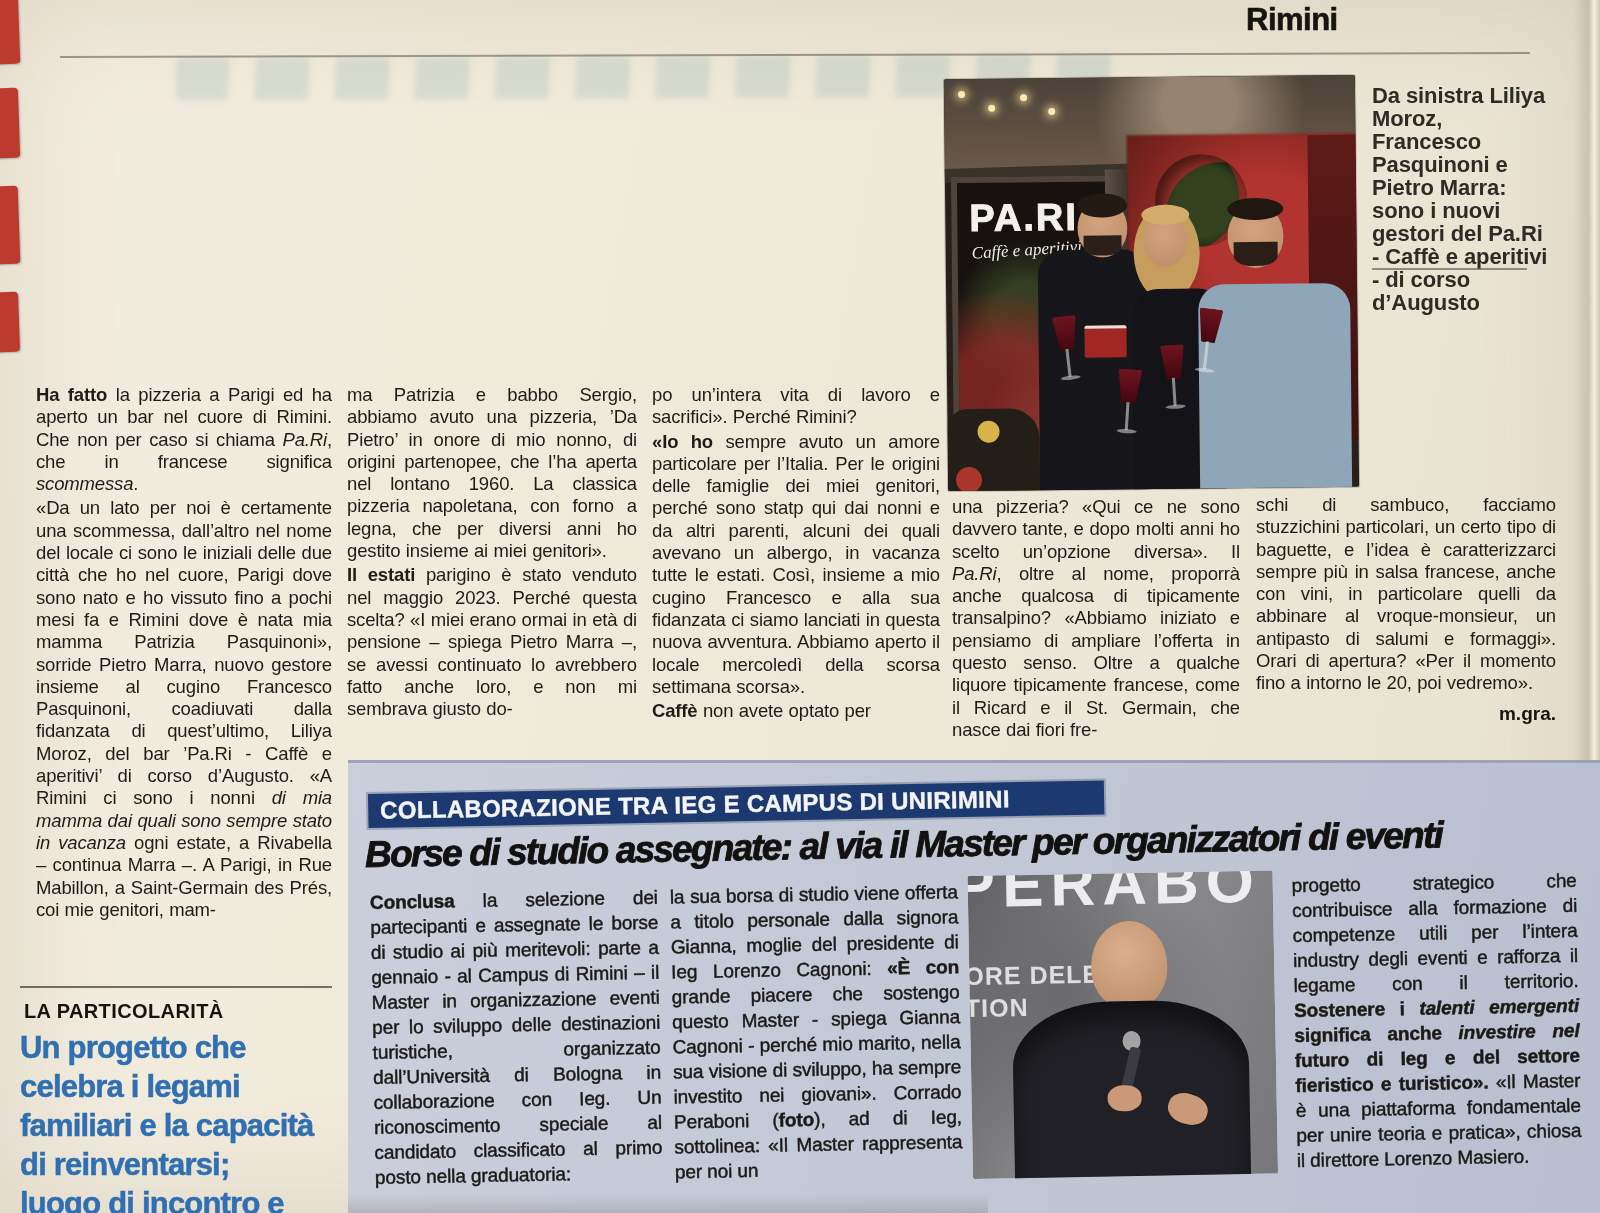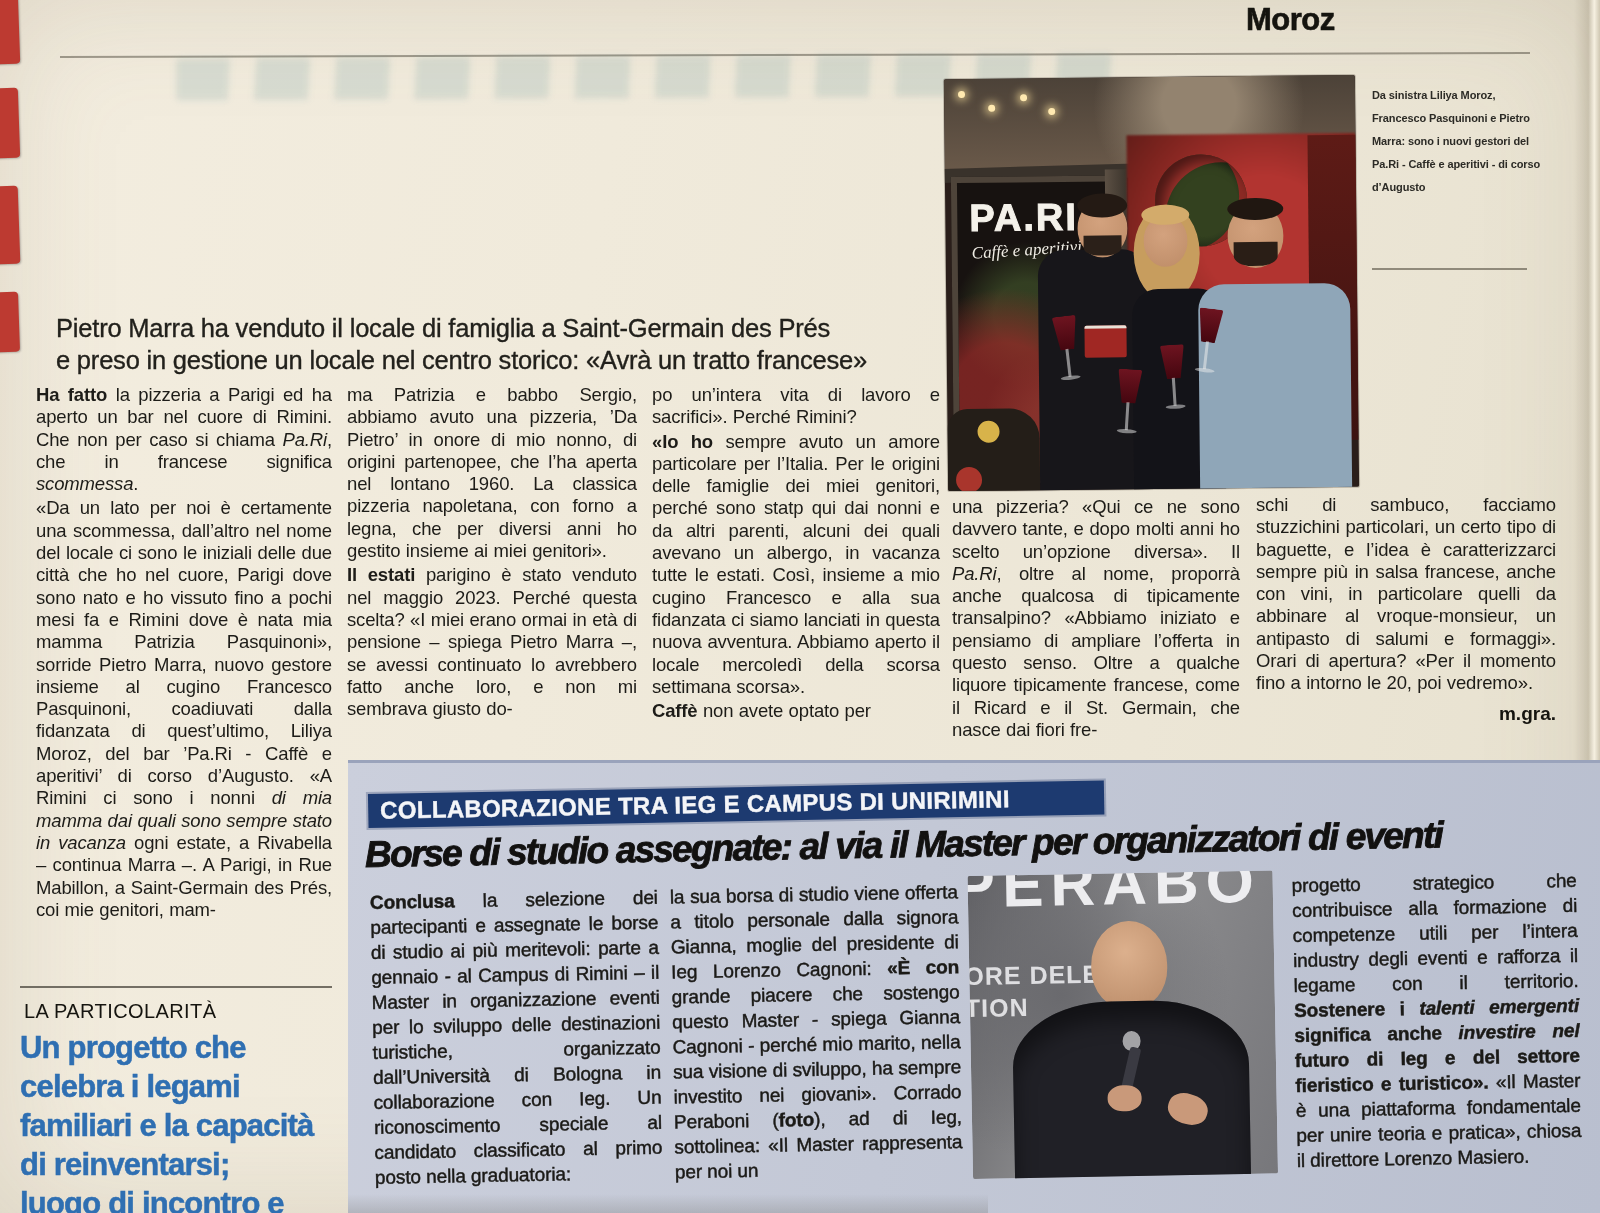--- a/index.html
+++ b/index.html
@@ -28,21 +28,21 @@
   .h-l1{top:158px;} .h-l2{top:246px;}
   .subhead{position:absolute;left:56px;top:312px;font-size:25.5px;color:#22211c;line-height:32px;
     letter-spacing:-.2px;white-space:pre-line;-webkit-text-stroke:.35px #22211c;}
   
   .col{position:absolute;color:#1d1c18;}
   .col p{margin:0 0 2px 0;font-size:18.5px;line-height:22.3px;text-align:justify;letter-spacing:-.15px;word-spacing:.4px;}
   .b{font-weight:bold;} .i{font-style:italic;}
   .byline{font-size:19px;font-weight:bold;text-align:right;margin-top:8px;color:#15140f;}
   
   .siderule{position:absolute;left:20px;top:986px;width:312px;height:2px;background:#4a463c;opacity:.75;}
-  .sidelabel{position:absolute;left:24px;top:1000px;font-size:20px;font-weight:normal;color:#15140f;letter-spacing:.4px;}
+  .sidelabel{position:absolute;left:24px;top:1000px;font-size:20px;font-weight:bold;color:#15140f;letter-spacing:.4px;}
   .sidetext{position:absolute;left:20px;top:1028px;width:340px;font-size:31px;font-weight:bold;color:#2f6fb2;
     line-height:39px;letter-spacing:-.8px;white-space:pre-line;-webkit-text-stroke:.5px #2f6fb2;}
   
   .photo-top{position:absolute;left:946px;top:77px;width:411px;height:412px;background:#2a1e1a;overflow:hidden;
     transform:rotate(-.6deg);border-radius:2px;box-shadow:0 0 0 1px rgba(60,50,40,.25);}
   .pt-ceiling{position:absolute;left:0;top:0;width:100%;height:95px;
     background:radial-gradient(circle at 62% 30%,#93836f 0 14%,rgba(0,0,0,0) 40%),linear-gradient(#4c4238,#6b5a4a);}
   .pt-beam{position:absolute;left:-4px;top:86px;width:105%;height:14px;background:#39322b;transform:rotate(-1deg);}
   .pt-light{position:absolute;width:7px;height:7px;border-radius:50%;background:#ffe9b0;box-shadow:0 0 8px 3px rgba(255,230,160,.7);}
   .pt-window{position:absolute;left:6px;top:98px;width:152px;height:295px;border:6px solid #4e443a;
@@ -63,21 +63,21 @@
   .pt-curtain{position:absolute;right:0;top:60px;width:48px;height:305px;background:linear-gradient(#5e1b16,#3c1210);}
   .figure{position:absolute;}
   .head{position:absolute;border-radius:50%;background:radial-gradient(circle at 45% 38%,#d3a27e,#b9876287);background-color:#c1906c;}
   .hair{position:absolute;border-radius:50%;}
   .body-shape{position:absolute;border-radius:26px 26px 0 0;}
   .glass{position:absolute;width:26px;height:72px;}
   .glass .bowl{position:absolute;left:1px;top:0;width:24px;height:34px;background:linear-gradient(#6e1420,#44060f);
     clip-path:polygon(0 0,100% 0,78% 100%,22% 100%);border-radius:3px;}
   .glass .stem{position:absolute;left:11px;top:33px;width:3px;height:28px;background:rgba(235,235,235,.55);}
   .glass .foot{position:absolute;left:3px;top:60px;width:20px;height:4px;background:rgba(235,235,235,.5);border-radius:50%;}
-  .photo-caption{position:absolute;left:1372px;top:84px;width:180px;font-size:11px;font-weight:bold;
+  .photo-caption{position:absolute;left:1372px;top:84px;width:180px;font-size:22px;font-weight:bold;
     color:#2c2b26;line-height:23px;letter-spacing:-.1px;}
   .caprule{position:absolute;left:1372px;top:268px;width:155px;height:2px;background:#6a6456;opacity:.7;}
   
   .panel{position:absolute;left:348px;top:760px;width:1252px;height:453px;
     background:linear-gradient(100deg,#cbcfdc,#c3c8d6 45%,#b9bfcf);border-top:3px solid #9aa3bb;overflow:hidden;}
   .panel-tilt{position:absolute;inset:0;transform:rotate(-1.05deg);transform-origin:620px 30px;}
   .banner{position:absolute;left:20px;top:20px;width:724px;height:34px;background:#1d3a70;
     color:#f4f5f8;font-size:24px;font-weight:bold;line-height:34px;padding-left:12px;letter-spacing:.3px;
     -webkit-text-stroke:.4px #f4f5f8;box-shadow:0 0 0 2px rgba(25,45,90,.25);}
   .b-headline{position:absolute;left:16px;top:60px;width:1220px;font-size:37px;font-weight:bold;font-style:italic;
@@ -106,26 +106,24 @@
 <body>
 
 <div class="page">
 
   <div class="redstrip" style="top:-8px;height:72px;"></div>
   <div class="redstrip" style="top:88px;height:70px;"></div>
   <div class="redstrip" style="top:186px;height:78px;"></div>
   <div class="redstrip" style="top:292px;height:60px;"></div>
   <div class="edge-right"></div>
 
-  <div class="section-label">Moroz</div>
+  <div class="section-label">Rimini</div>
   <div class="toprule"></div>
   <div class="ghost"></div>
 
-  <div class="subhead">Pietro Marra ha venduto il locale di famiglia a Saint-Germain des Prés
-e preso in gestione un locale nel centro storico: «Avrà un tratto francese»</div>
 
   <div class="photo-top">
     <div class="pt-ceiling"></div>
     <div class="pt-beam"></div>
     <div class="pt-light" style="left:14px;top:12px;"></div>
     <div class="pt-light" style="left:44px;top:26px;"></div>
     <div class="pt-light" style="left:76px;top:16px;"></div>
     <div class="pt-light" style="left:104px;top:30px;"></div>
     <div class="pt-window"></div>
     <div class="pt-sign">PA.RI</div>

